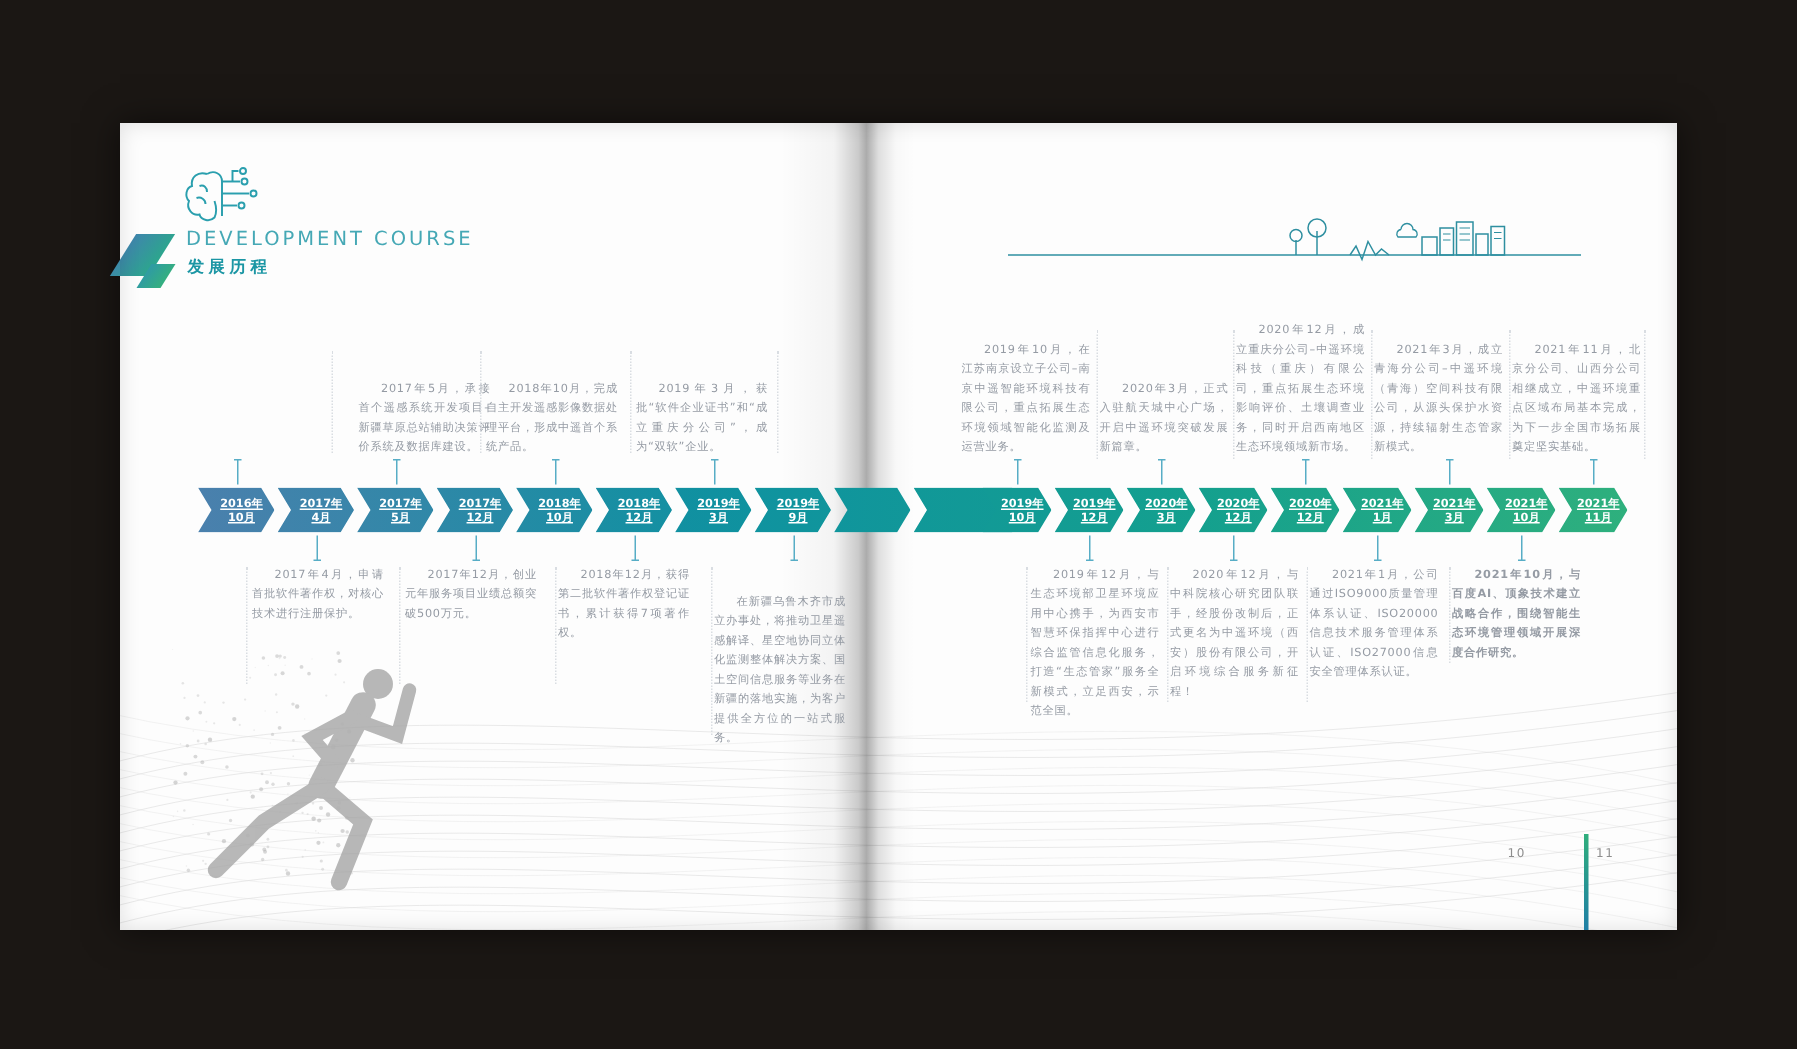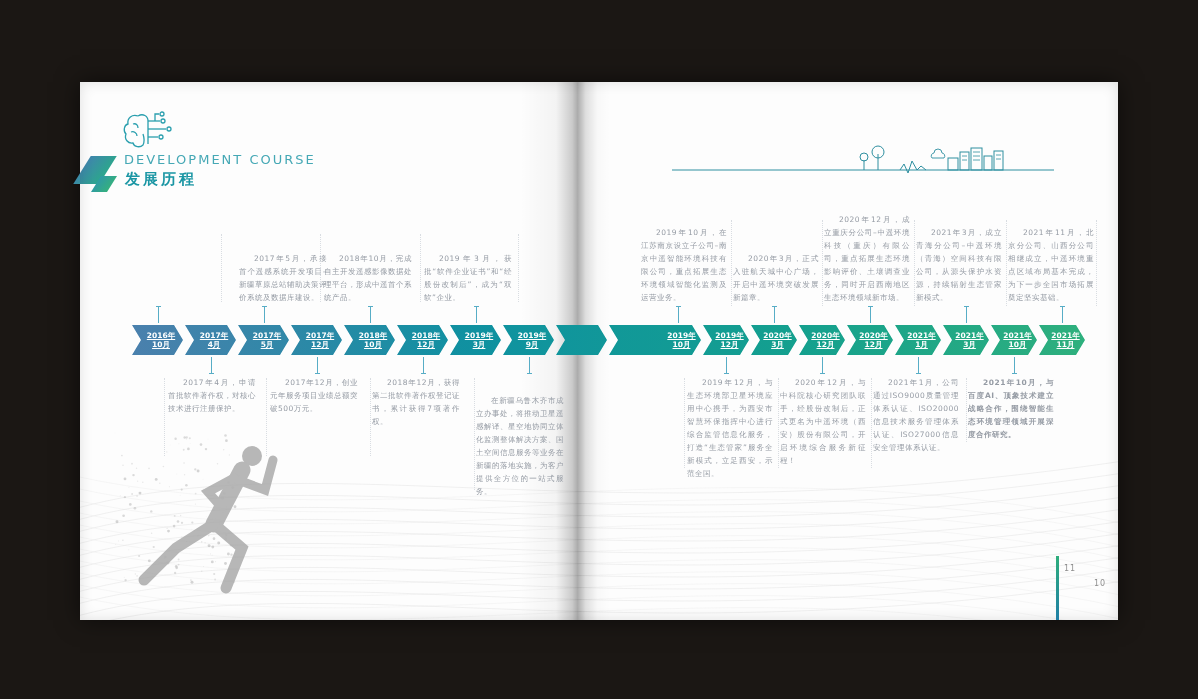--- a/index.html
+++ b/index.html
@@ -7,21 +7,21 @@
          font-family:"DejaVu Sans","Liberation Sans",sans-serif;}
   .spread{position:absolute;left:80px;top:82px;width:1038px;height:538px;background:#fdfdfd;
           box-shadow:0 0 22px rgba(0,0,0,.55);}
   
   .slash-wrap{position:absolute;left:0;top:72px;width:46px;height:44px;}
   .slash-big{position:absolute;left:2px;top:2px;width:26px;height:28px;transform:skewX(-32deg);
              background:linear-gradient(100deg,#3f86ac,#2ba88b);}
   .slash-small{position:absolute;left:16px;top:22px;width:16px;height:16px;transform:skewX(-32deg);
              background:linear-gradient(100deg,#2f9aa5,#35b07e);}
   .hdr-en{position:absolute;left:44px;top:70px;font-size:13px;letter-spacing:2px;color:#45a8b5;}
-  .hdr-zh{position:absolute;left:45px;top:88px;font-size:15px;font-weight:bold;letter-spacing:3px;color:#1b96a4;}
+  .hdr-zh{position:absolute;left:45px;top:88px;font-size:11px;font-weight:bold;letter-spacing:3px;color:#1b96a4;}
   .brain-icon{position:absolute;left:42px;top:28px;}
   
   .skyline{position:absolute;left:592px;top:62px;}
   
   .arrow{position:absolute;height:30px;display:flex;flex-direction:column;justify-content:center;
          align-items:center;padding-left:7px;box-sizing:border-box;
          clip-path:polygon(0 0,calc(100% - 9px) 0,100% 50%,calc(100% - 9px) 100%,0 100%,9px 50%);}
   .arrow.bridge{clip-path:polygon(0 0,100% 0,100% 100%,0 100%,9px 50%);}
   .arrow span{display:block;color:#fff;font-size:7.5px;font-weight:bold;line-height:9px;white-space:nowrap;text-decoration:underline;}
   
@@ -34,21 +34,21 @@
        text-indent:2em;letter-spacing:.5px;word-break:break-all;}
   .dotline{position:absolute;width:0;border-left:1px dotted #d9dde2;}
   
   .fold{position:absolute;left:440px;top:0;width:90px;height:538px;pointer-events:none;
         background:linear-gradient(90deg,rgba(0,0,0,0) 0%,rgba(0,0,0,.04) 40%,rgba(0,0,0,.20) 58%,
         rgba(0,0,0,.32) 64%,rgba(0,0,0,.12) 73%,rgba(0,0,0,.02) 86%,rgba(0,0,0,0) 100%);}
   .edge-shade{position:absolute;inset:0;pointer-events:none;
         box-shadow:inset 0 0 14px rgba(0,0,0,.12);}
   
   .pageno{position:absolute;top:482px;font-size:8px;color:#8e8e8e;letter-spacing:1px;}
-  .pageno.l{left:1014px;margin-top:15px;} .pageno.r{left:984px;}
+  .pageno.l{left:925px;} .pageno.r{left:984px;}
   .footer-stripe{position:absolute;left:976px;top:474px;width:3px;height:64px;
         background:linear-gradient(#2fae7c,#1f7fa6);}
   .waves{position:absolute;left:0;top:348px;pointer-events:none;}
   .runner{position:absolute;left:30px;top:346px;pointer-events:none;}
 </style>
 </head>
 <body>
 
 <div class="stage">
   <div class="spread">
@@ -344,21 +344,21 @@
       <div class="conn dn" style="left: 131px; top: 275px; height: 17px;"></div>
       <div class="conn dn" style="left: 237px; top: 275px; height: 17px;"></div>
       <div class="conn dn" style="left: 343px; top: 275px; height: 17px;"></div>
       <div class="conn dn" style="left: 449px; top: 275px; height: 17px;"></div>
       <div class="conn dn" style="left: 646px; top: 275px; height: 17px;"></div>
       <div class="conn dn" style="left: 742px; top: 275px; height: 17px;"></div>
       <div class="conn dn" style="left: 838px; top: 275px; height: 17px;"></div>
       <div class="conn dn" style="left: 934px; top: 275px; height: 17px;"></div>
       <div class="evt" style="left: 159px; width: 88px; bottom: 316px;">2017年5月，承接首个遥感系统开发项目–新疆草原总站辅助决策评价系统及数据库建设。</div>
       <div class="evt" style="left: 244px; width: 88px; bottom: 316px;">2018年10月，完成自主开发遥感影像数据处理平台，形成中遥首个系统产品。</div>
-      <div class="evt" style="left: 344px; width: 88px; bottom: 316px;">2019年3月，获批“软件企业证书”和“经股份改制后”，成为“双软”企业。</div>
+      <div class="evt" style="left: 344px; width: 88px; bottom: 316px;">2019年3月，获批“软件企业证书”和“成立重庆分公司”，成为“双软”企业。</div>
       <div class="evt" style="left: 561px; width: 86px; bottom: 316px;">2019年10月，在江苏南京设立子公司–南京中遥智能环境科技有限公司，重点拓展生态环境领域智能化监测及运营业务。</div>
       <div class="evt" style="left: 653px; width: 86px; bottom: 316px;">2020年3月，正式入驻航天城中心广场，开启中遥环境突破发展新篇章。</div>
       <div class="evt" style="left: 744px; width: 86px; bottom: 316px;">2020年12月，成立重庆分公司–中遥环境科技（重庆）有限公司，重点拓展生态环境影响评价、土壤调查业务，同时开启西南地区生态环境领域新市场。</div>
       <div class="evt" style="left: 836px; width: 86px; bottom: 316px;">2021年3月，成立青海分公司–中遥环境（青海）空间科技有限公司，从源头保护水资源，持续辐射生态管家新模式。</div>
       <div class="evt" style="left: 928px; width: 86px; bottom: 316px;">2021年11月，北京分公司、山西分公司相继成立，中遥环境重点区域布局基本完成，为下一步全国市场拓展奠定坚实基础。</div>
       <div class="evt" style="left: 88px; width: 88px; top: 294px;">2017年4月，申请首批软件著作权，对核心技术进行注册保护。</div>
       <div class="evt" style="left: 190px; width: 88px; top: 294px;">2017年12月，创业元年服务项目业绩总额突破500万元。</div>
       <div class="evt" style="left: 292px; width: 88px; top: 294px;">2018年12月，获得第二批软件著作权登记证书，累计获得7项著作权。</div>
       <div class="evt" style="left: 396px; width: 88px; top: 312px;">在新疆乌鲁木齐市成立办事处，将推动卫星遥感解译、星空地协同立体化监测整体解决方案、国土空间信息服务等业务在新疆的落地实施，为客户提供全方位的一站式服务。</div>
       <div class="evt" style="left: 607px; width: 86px; top: 294px;">2019年12月，与生态环境部卫星环境应用中心携手，为西安市智慧环保指挥中心进行综合监管信息化服务，打造“生态管家”服务全新模式，立足西安，示范全国。</div>

